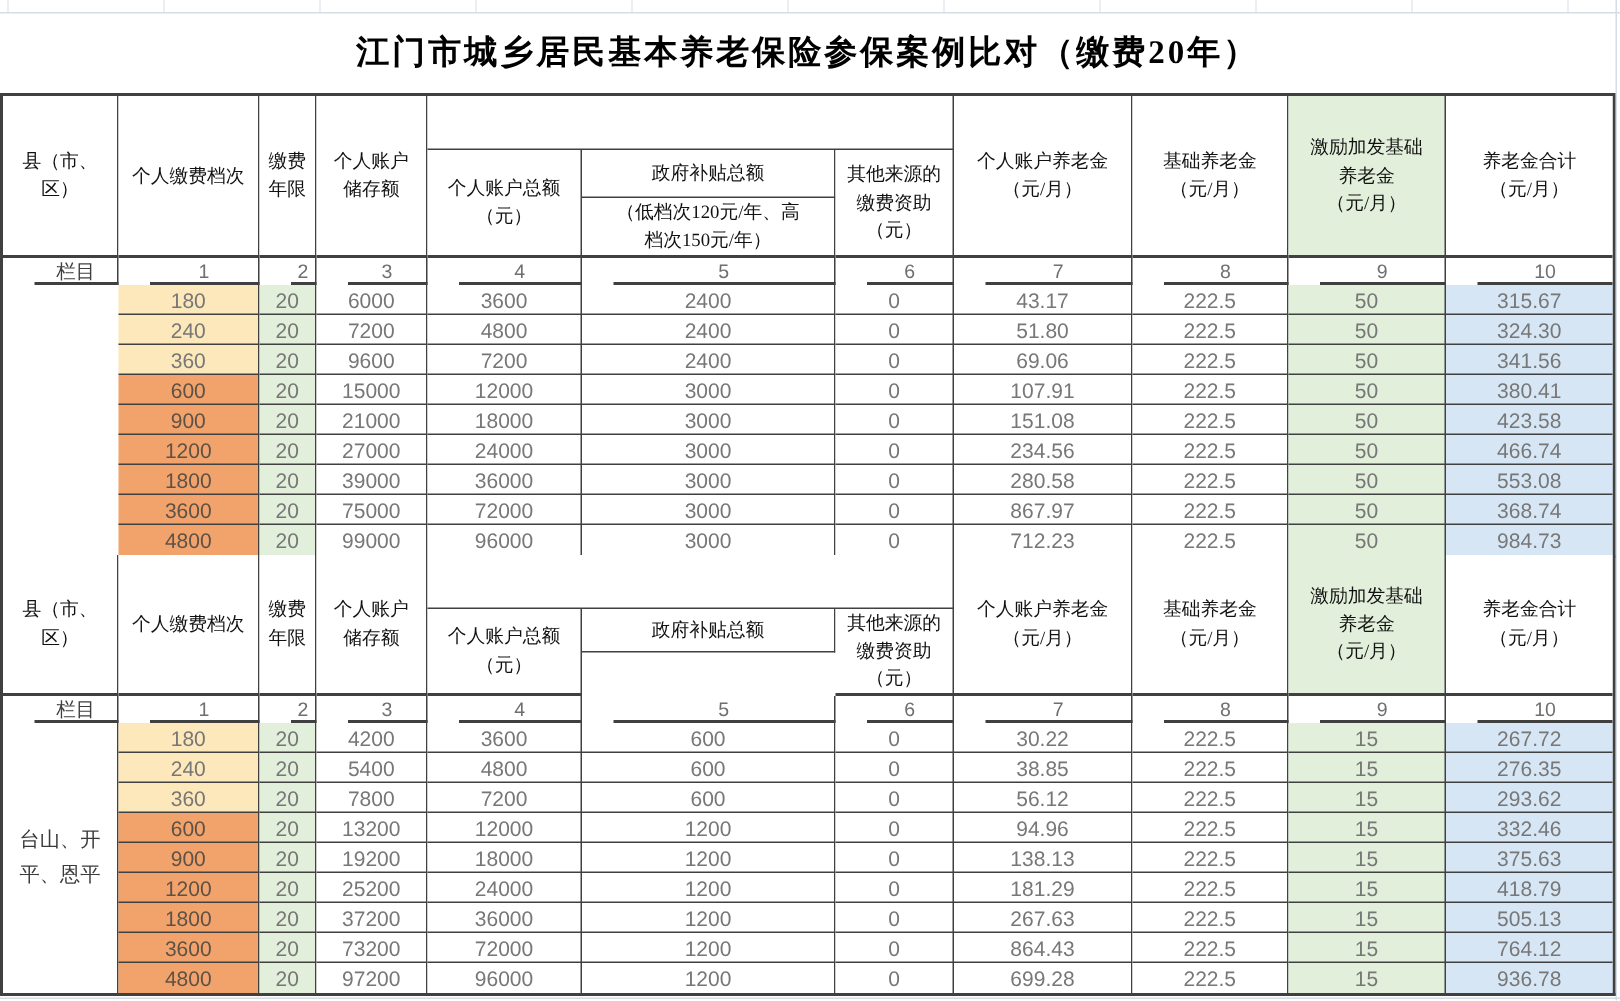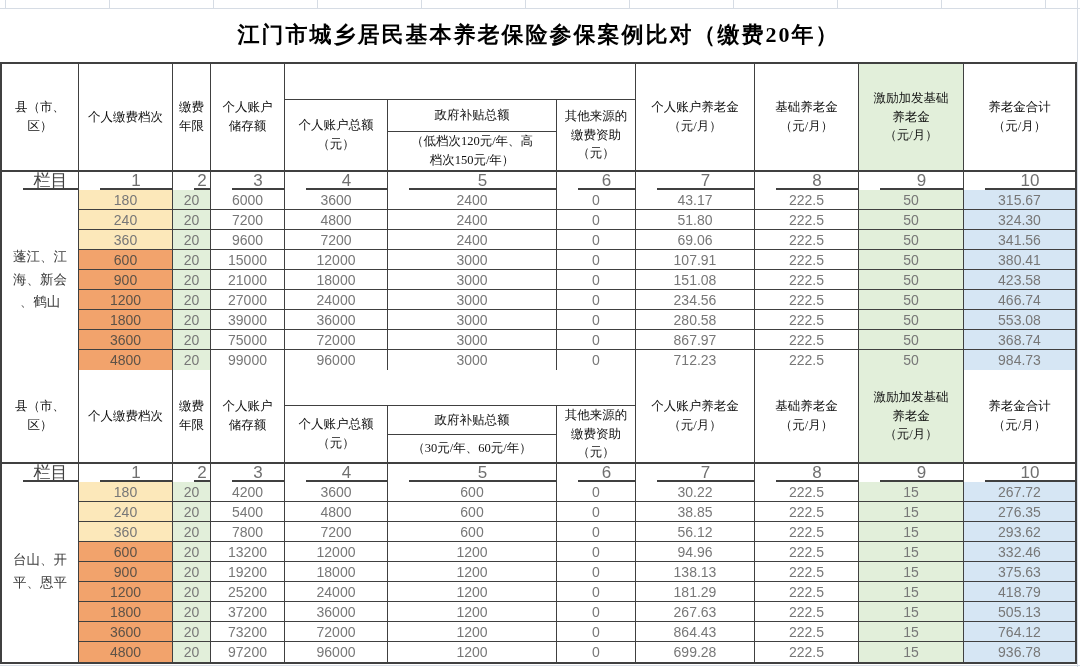--- a/index.html
+++ b/index.html
@@ -34,21 +34,21 @@
   #table2{top:370px;border-top:none;}
   .cell{
     border-right:1px solid var(--border);
     border-bottom:1px solid var(--border);
     display:flex;align-items:center;justify-content:center;
     text-align:center;white-space:pre-line;overflow:hidden;
     background:#fff;
   }
   .hdr{font-family:"Liberation Serif","DejaVu Serif",serif;font-size:12.5px;line-height:1.5;color:#111;}
   .county{font-family:"Liberation Serif","DejaVu Serif",serif;font-size:13.5px;line-height:1.7;color:#3a3a3a;}
-  .colnum{font-size:17px;line-height:1;color:#6f6f6f;margin-left:21px;}
+  .colnum{font-size:13px;line-height:1;color:#6f6f6f;margin-left:21px;}
   .collabel{font-family:"Liberation Serif","DejaVu Serif",serif;color:#3f3f3f;}
   .num{font-size:14px;line-height:1;color:#777;}
   .yellow{background:var(--yellow);}
   .orange{background:var(--orange);color:#5d5247;}
   .green{background:var(--green);}
   .blue{background:var(--blue);}
   .hb{border-bottom-width:2px;}
   .lastcol{border-right:none;}
   .lastrow{border-bottom:none;}
 </style>
@@ -91,23 +91,20 @@
     <div class="cell colnum hb" style="grid-area: 4 / 2;">1</div>
     <div class="cell colnum hb" style="grid-area: 4 / 3;">2</div>
     <div class="cell colnum hb" style="grid-area: 4 / 4;">3</div>
     <div class="cell colnum hb" style="grid-area: 4 / 5;">4</div>
     <div class="cell colnum hb" style="grid-area: 4 / 6;">5</div>
     <div class="cell colnum hb" style="grid-area: 4 / 7;">6</div>
     <div class="cell colnum hb" style="grid-area: 4 / 8;">7</div>
     <div class="cell colnum hb" style="grid-area: 4 / 9;">8</div>
     <div class="cell colnum hb" style="grid-area: 4 / 10;">9</div>
     <div class="cell colnum hb lastcol" style="grid-area: 4 / 11;">10</div>
-    <div class="cell county lastrow" style="grid-area: 5 / 1 / span 9;">蓬江、江
-海、新会
-、鹤山</div>
     <div class="cell num yellow" style="grid-area: 5 / 2;">180</div>
     <div class="cell num green" style="grid-area: 5 / 3;">20</div>
     <div class="cell num" style="grid-area: 5 / 4;">6000</div>
     <div class="cell num" style="grid-area: 5 / 5;">3600</div>
     <div class="cell num" style="grid-area: 5 / 6;">2400</div>
     <div class="cell num" style="grid-area: 5 / 7;">0</div>
     <div class="cell num" style="grid-area: 5 / 8;">43.17</div>
     <div class="cell num" style="grid-area: 5 / 9;">222.5</div>
     <div class="cell num green" style="grid-area: 5 / 10;">50</div>
     <div class="cell num blue lastcol" style="grid-area: 5 / 11;">315.67</div>
@@ -197,21 +194,20 @@
 区）</div>
     <div class="cell hdr hb" style="grid-area: 1 / 2 / span 3;">个人缴费档次</div>
     <div class="cell hdr hb" style="grid-area: 1 / 3 / span 3;">缴费
 年限</div>
     <div class="cell hdr hb" style="grid-area: 1 / 4 / span 3;">个人账户
 储存额</div>
     <div class="cell hdr" style="grid-area: 1 / 5 / auto / span 3;"></div>
     <div class="cell hdr hb" style="grid-area: 2 / 5 / span 2;">个人账户总额
 （元）</div>
     <div class="cell hdr" style="grid-area: 2 / 6;">政府补贴总额</div>
-    <div class="cell hdr hb" style="grid-area: 3 / 6;">（30元/年、60元/年）</div>
     <div class="cell hdr hb" style="grid-area: 2 / 7 / span 2;">其他来源的
 缴费资助
 （元）</div>
     <div class="cell hdr hb" style="grid-area: 1 / 8 / span 3;">个人账户养老金
 （元/月）</div>
     <div class="cell hdr hb" style="grid-area: 1 / 9 / span 3;">基础养老金
 （元/月）</div>
     <div class="cell hdr hb green" style="grid-area: 1 / 10 / span 3;">激励加发基础
 养老金
 （元/月）</div>

